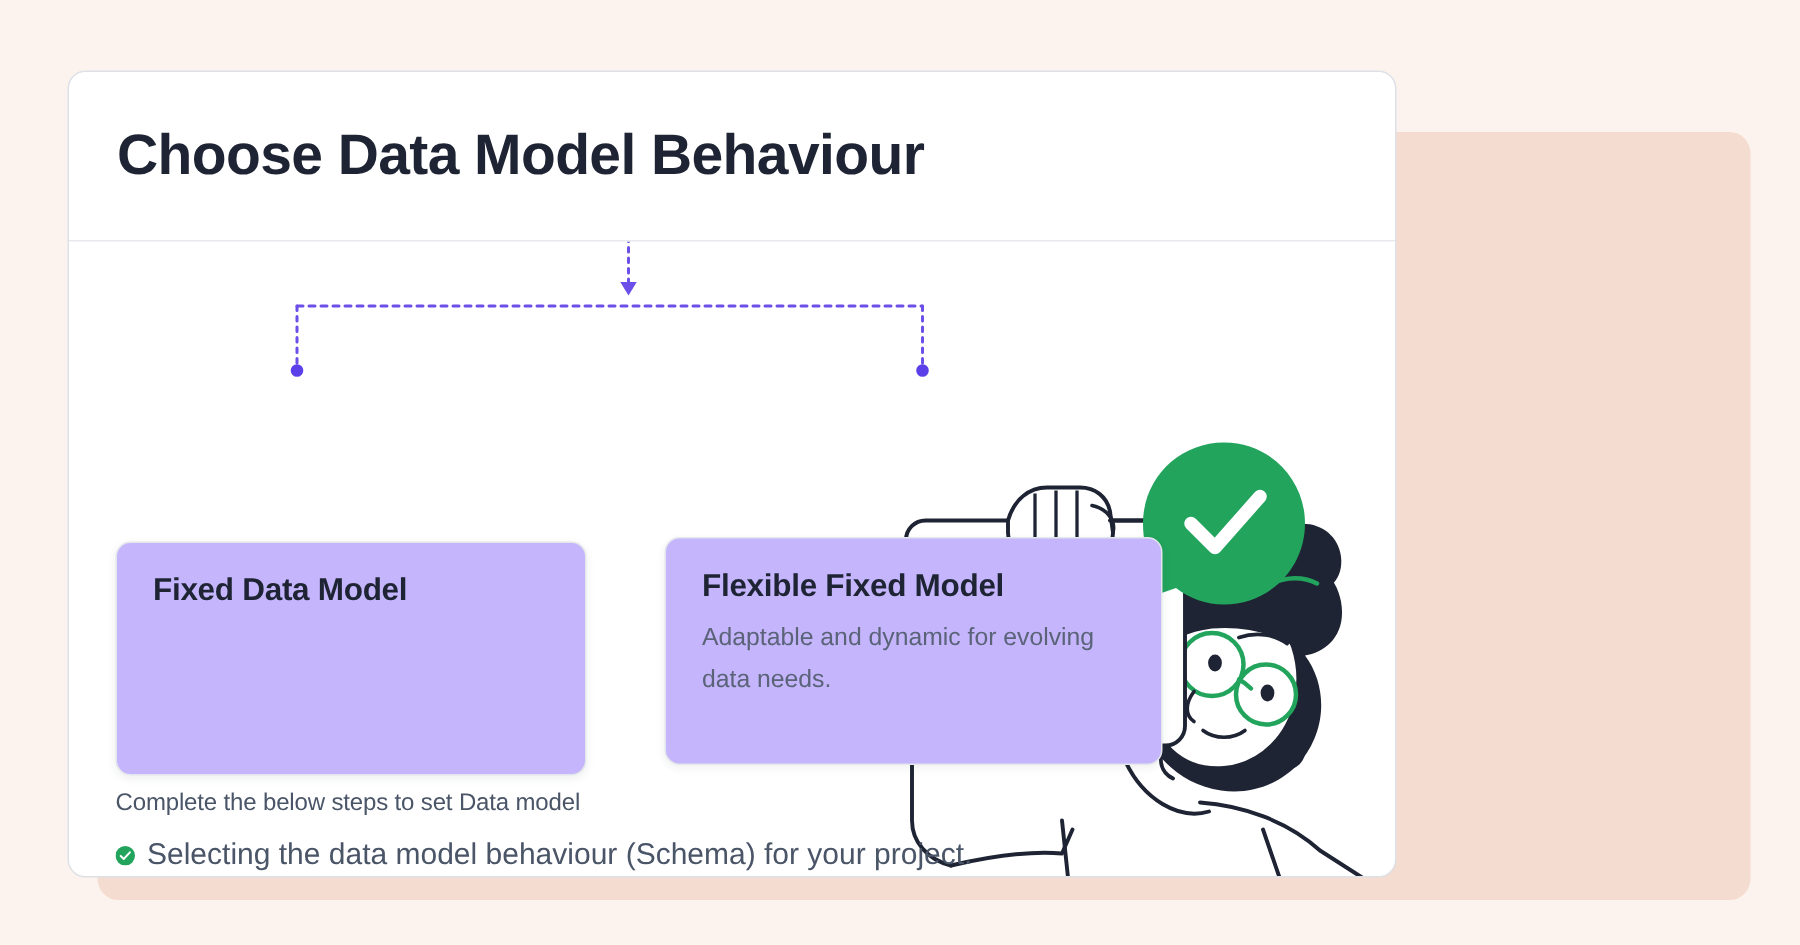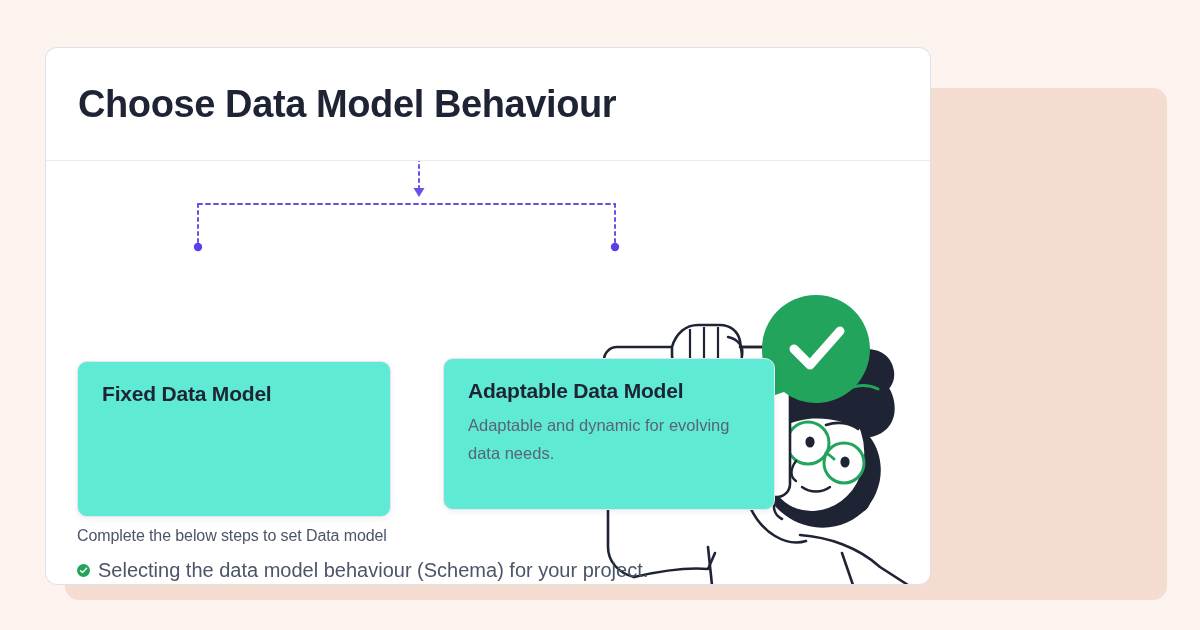--- a/index.html
+++ b/index.html
@@ -79,21 +79,21 @@
   
   .options {
     position: absolute;
     left: 31px;
     top: 197px;
     z-index: 4;
   }
 
   .opt-card {
     position: absolute;
-    background: #5eead4;
+    background: #c4b5fd;
     border: 1px solid #E3E6EA;
     border-radius: 10px;
     box-shadow: 0 2px 6px rgba(30,36,51,0.07);
     padding: 20px 24px 22px 24px;
   }
 
   .opt-card.left  { left: 0px;   top: 3px; width: 314px; height: 156px; }
   .opt-card.right { left: 366px; top: 0px; width: 332px; height: 152px; }
 
   .opt-title {
@@ -188,21 +188,21 @@
       <circle cx="569" cy="86" r="4.2" fill="#5B3FE8"></circle>
     </svg>
 
     <div class="options">
 
       <div class="opt-card left">
         <div class="opt-title">Fixed Data Model</div>
       </div>
 
       <div class="opt-card right">
-        <div class="opt-title">Adaptable Data Model</div>
+        <div class="opt-title">Flexible Fixed Model</div>
         <div class="opt-desc">Adaptable and dynamic for evolving data needs.</div>
       </div>
 
     </div>
 
     <div class="steps">
       <div class="steps-heading">Complete the below steps to set Data model</div>
 
       <div class="step-row">
         <svg class="check-icon" viewBox="0 0 16 16">

